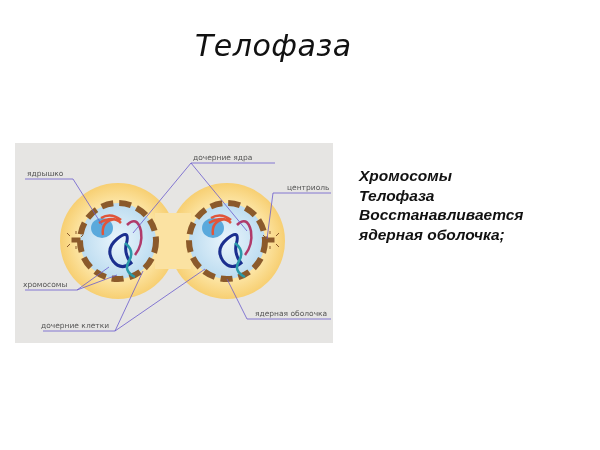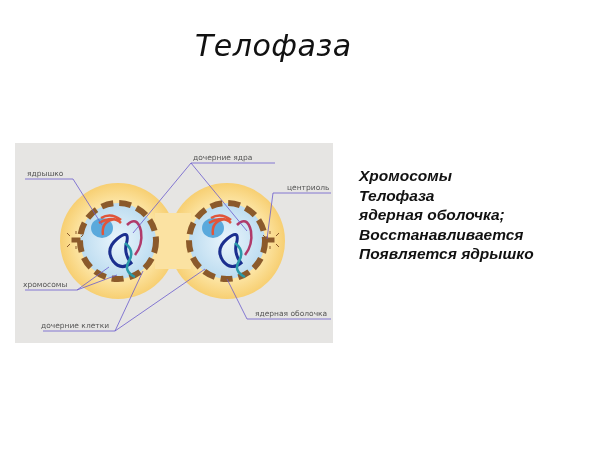--- a/index.html
+++ b/index.html
@@ -77,16 +77,15 @@
     <text class="lbl" x="272" y="47">центриоль</text>
     <text class="lbl" x="8" y="144">хромосомы</text>
     <text class="lbl" x="240" y="173">ядерная оболочка</text>
     <text class="lbl" x="26" y="185">дочерние клетки</text>
   </svg>
 </div>
 
 <div class="desc">
   <div>Хромосомы</div>
   <div>Телофаза</div>
+  <div>Восстанавливается</div>
   <div>ядерная оболочка;</div>
-  <div>Восстанавливается</div>
-  <div>Появляется ядрышко</div>
 </div>
 
 </body></html>

